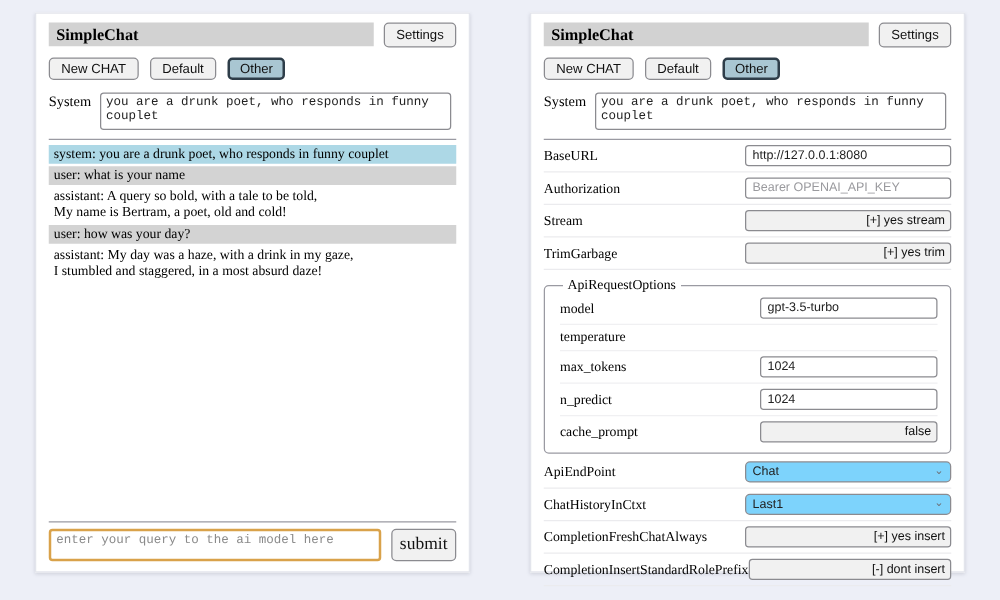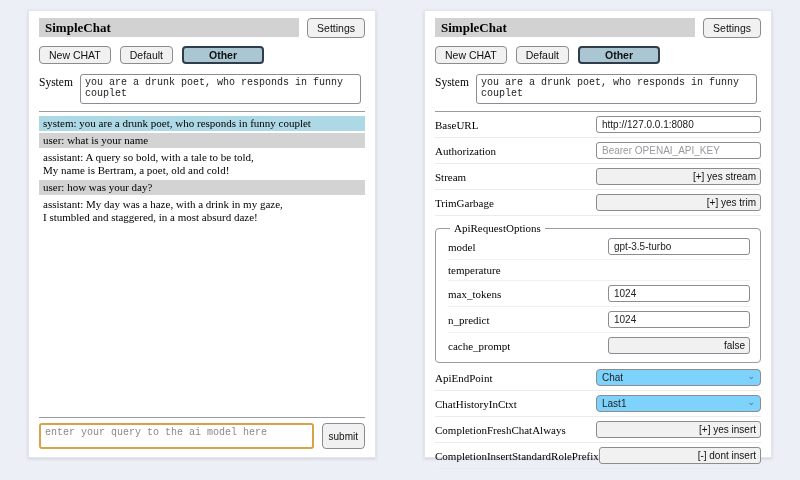--- a/index.html
+++ b/index.html
@@ -24,21 +24,21 @@
   }
   button {
     font-family:"Liberation Sans", sans-serif; font-size:10.5px;
     background:#f1f1f1; border:1px solid #8b8b90; border-radius:4px;
     padding:2px 8px; color:#111; cursor:pointer;
   }
   .hdr button { padding:3px 9px; }
   .sessions { display:flex; gap:9px; margin-top:8px; }
   .sessions button { padding:2px 9px; }
   .sessions .sel-session {
-    background:#a9c6d2; border:2px solid #2e3d49; padding:1px 25px;font-weight:bold;
+    background:#a9c6d2; border:2px solid #2e3d49; padding:1px 8px;
   }
   
   .sysrow { display:flex; margin-top:10px; gap:7px; }
   .sysrow .syslabel { font-size:11.5px; padding-top:2px; }
   textarea {
     font-family:"Liberation Mono", monospace; font-size:10px; color:#222;
     border:1px solid #8b8b90; border-radius:3px; resize:none;
     padding:2px 4px; outline:none;
   }
   .sysrow textarea { flex:1; height:30px; margin-right:4px; }
@@ -48,21 +48,21 @@
   .msg { padding:1px 4px; margin-bottom:2px; white-space:pre-line; }
   .msg-system { background:#add8e6; }
   .msg-user { background:#d3d3d3; }
   .msg-assistant { background:transparent; }
   .spacer { flex:1; }
   
   .queryrow { display:flex; gap:8px; margin-top:5px; align-items:stretch; }
   .queryrow textarea { flex:1; height:26px; }
   .queryrow textarea.focused { border:2px solid #d9a24a; }
   .queryrow textarea::placeholder { color:#8a8a8a; }
-  .queryrow button { padding:0 6px; font-size:10px; }
+  .queryrow button { padding:0 6px; font-size:14px;font-family:Liberation Serif, serif; }
   
   .srow {
     display:flex; align-items:center; justify-content:space-between;
     padding:4px 0 4px 0; border-bottom:1px solid #ebebee;
   }
   .slabel { font-size:11px; white-space:nowrap; }
   .sctrl { width:165px; }
   input.sctrl {
     font-family:"Liberation Sans", sans-serif; font-size:10px;
     border:1px solid #8b8b90; border-radius:3px; height:17px;

